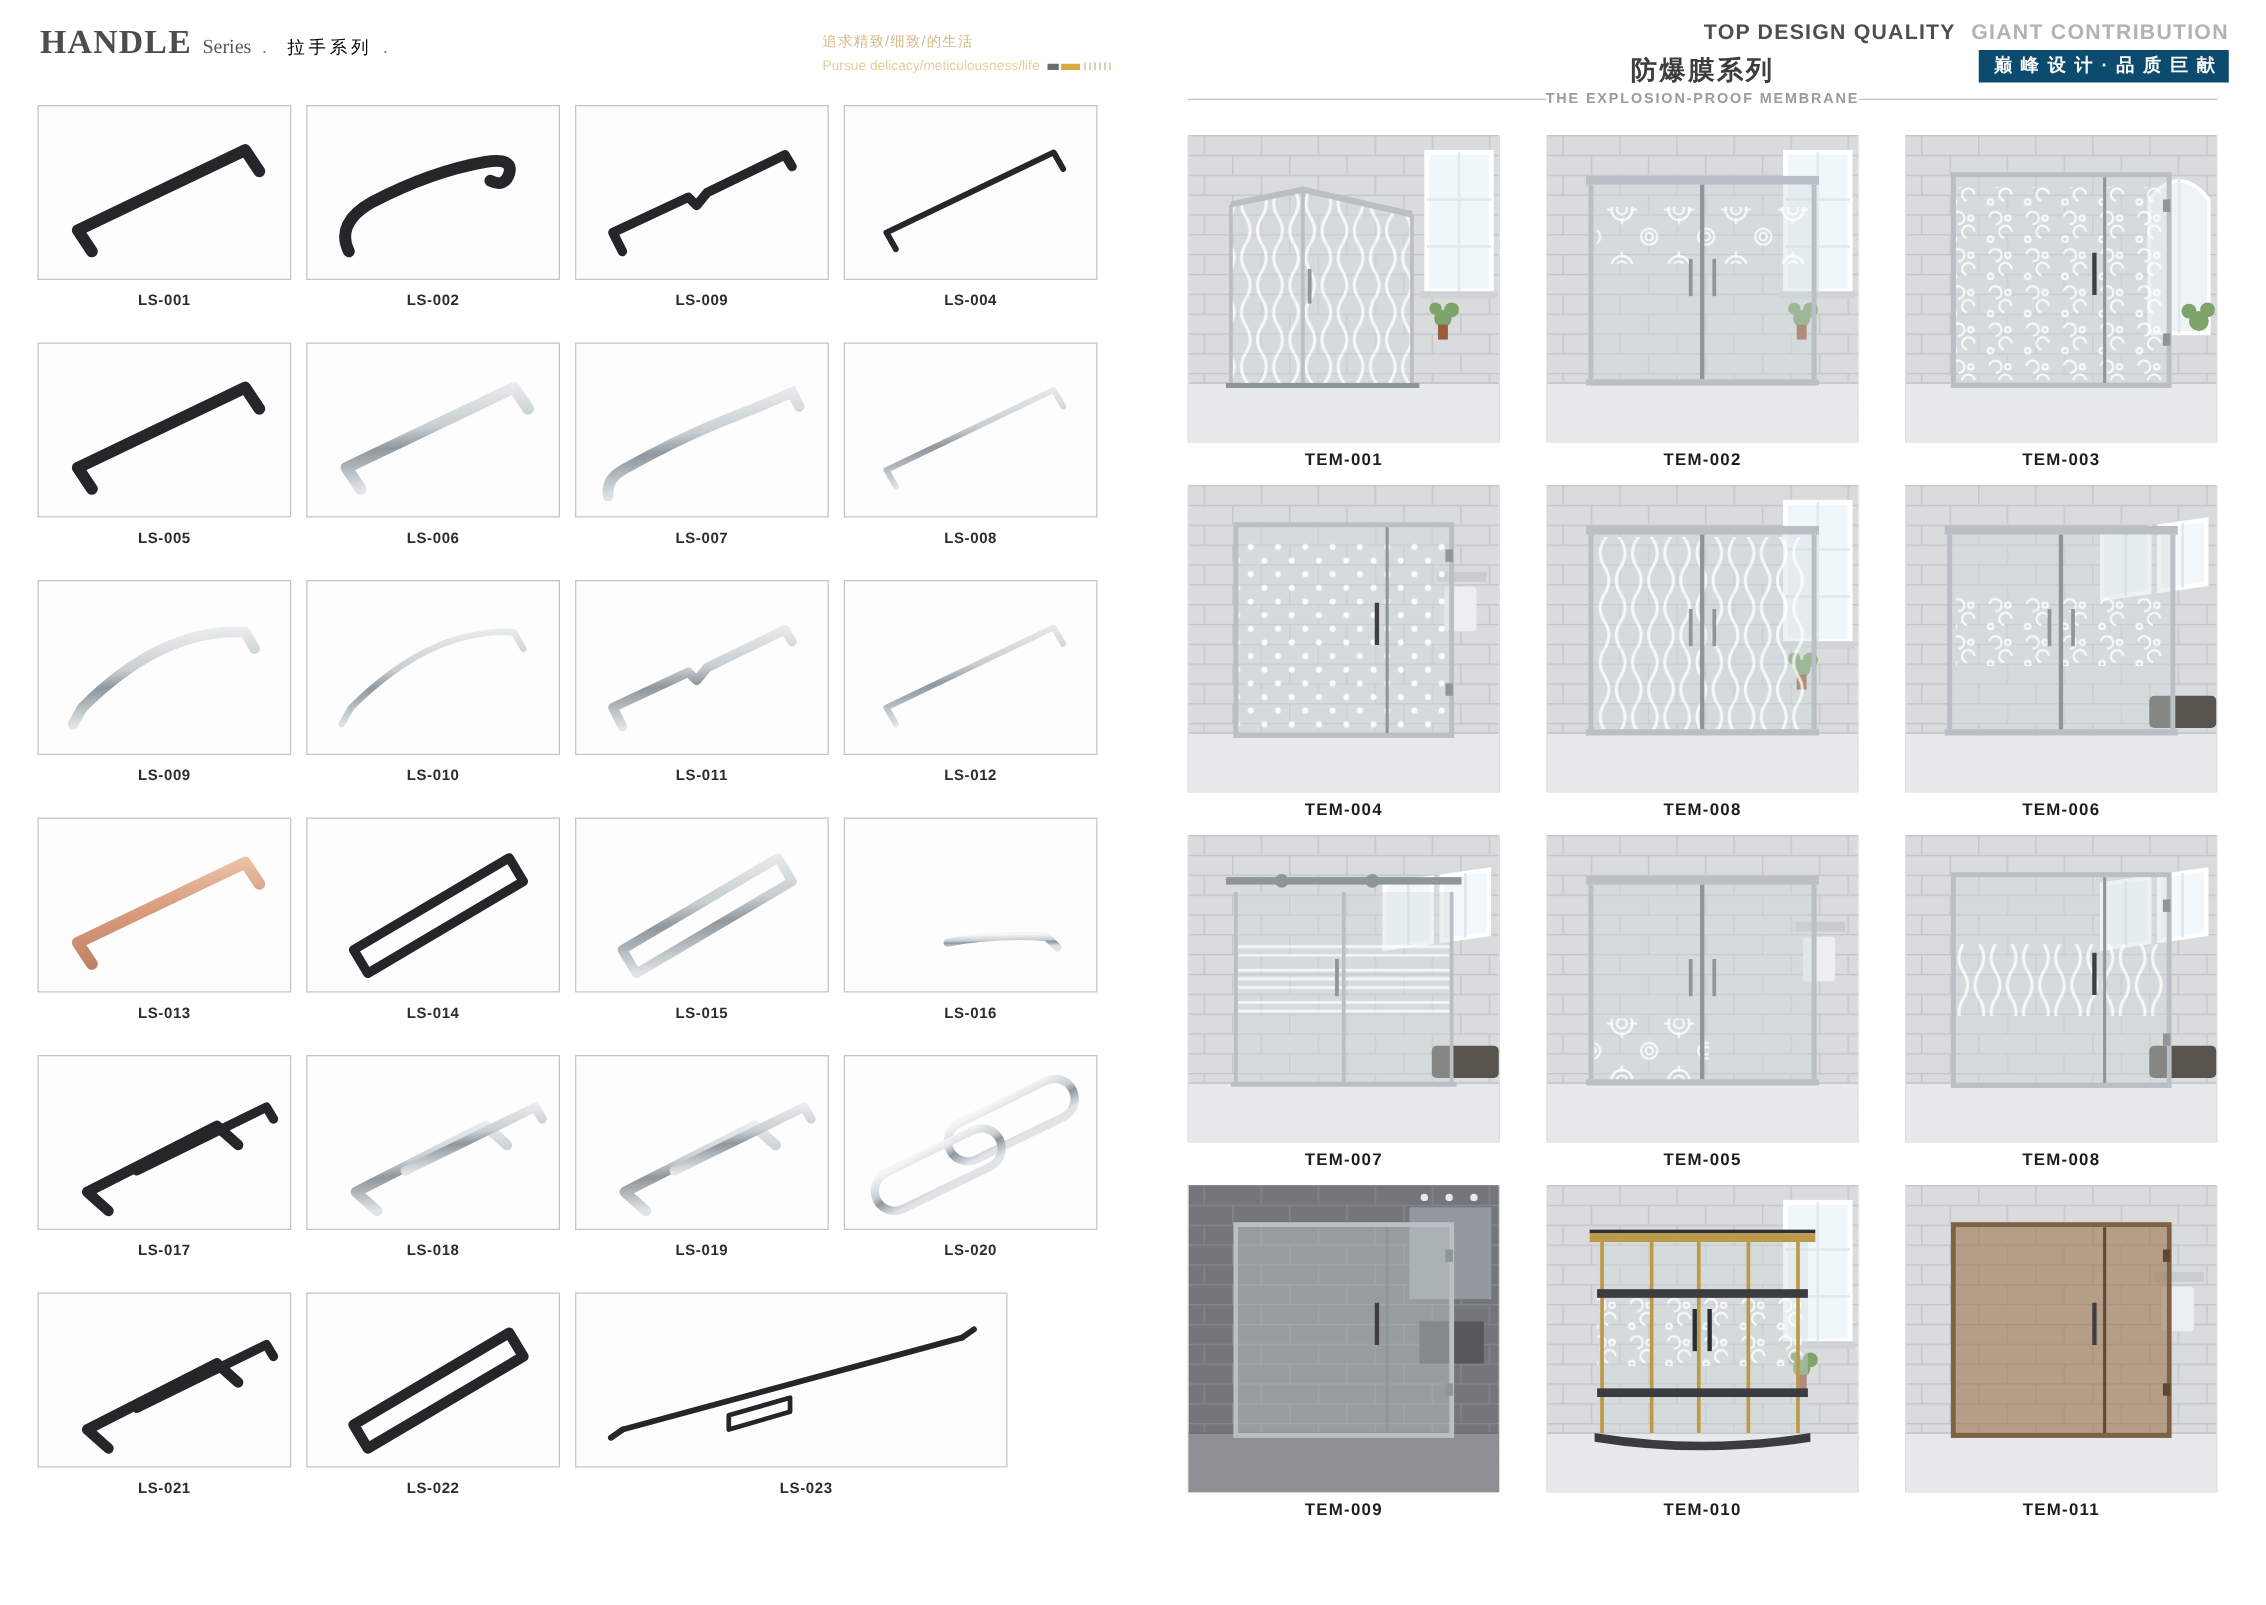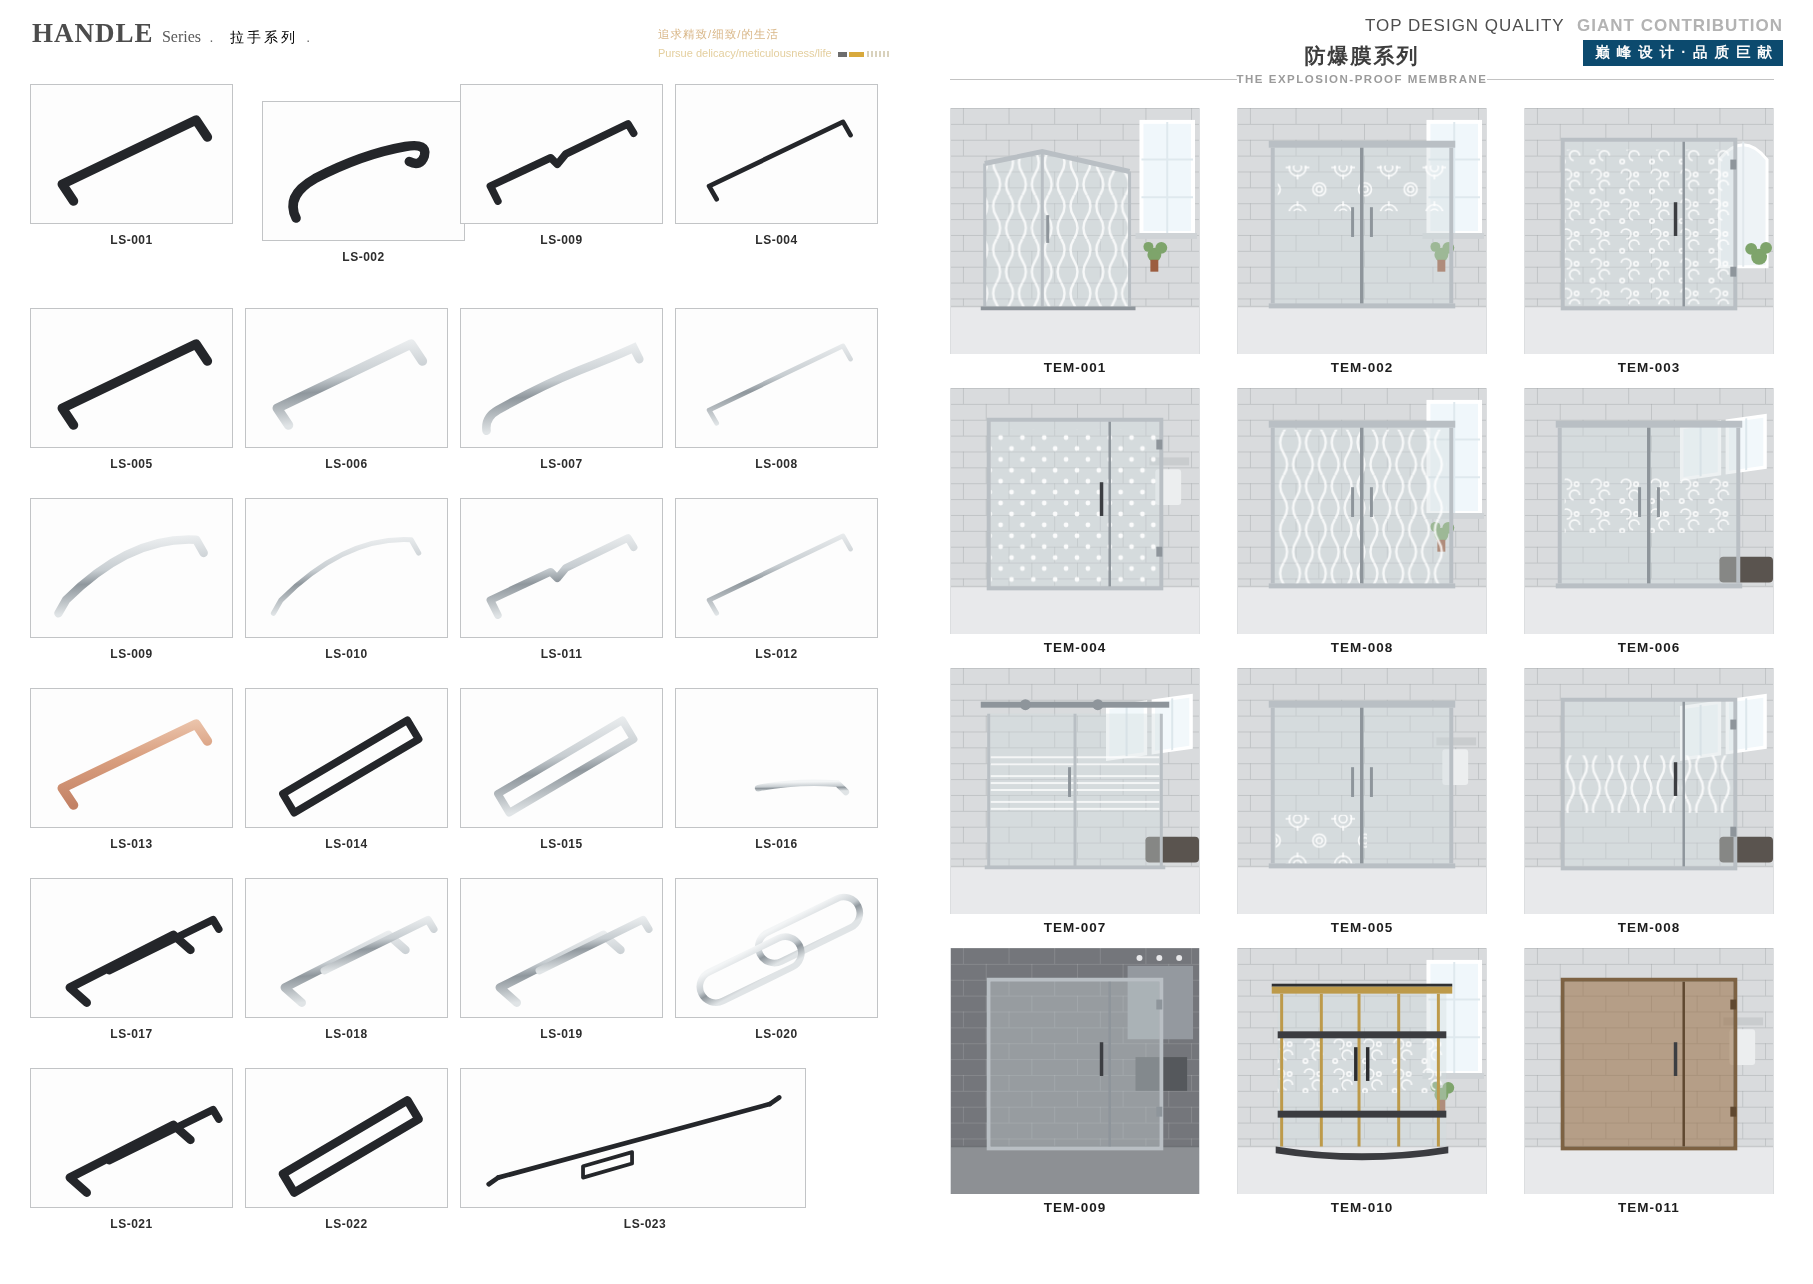--- a/index.html
+++ b/index.html
@@ -17,21 +17,21 @@
   .tagline{position:absolute;left:658px;top:27px;line-height:1.3;white-space:nowrap;}
   .tag-cn{font-size:11.5px;color:#d9b country;color:#d9b788;letter-spacing:1px;}
   .tag-en{font-size:11px;color:#e4cf9f;}
   .mark-dark{display:inline-block;width:9px;height:5px;background:#6d6d6d;margin-left:6px;}
   .mark-gold{display:inline-block;width:15px;height:5px;background:#d8a93c;margin-left:2px;}
   .mark-ticks{display:inline-block;width:22px;height:6px;margin-left:3px;
     background:repeating-linear-gradient(90deg,#d9d2bd 0 2px,#ffffff 2px 4px);}
 
   
   .tr-header{position:absolute;right:30px;top:16px;text-align:right;white-space:nowrap;}
-  .tr-bold{font-size:17px;font-weight:normal;color:#4e4e4e;letter-spacing:1px;}
+  .tr-bold{font-size:17px;font-weight:bold;color:#4e4e4e;letter-spacing:1px;}
   .tr-light{font-size:17px;font-weight:bold;color:#b3b3b3;letter-spacing:1px;margin-left:8px;}
   .tr-badge{display:inline-block;background:#0c4a6e;color:#fbfbfb;font-weight:bold;font-size:14.5px;
     letter-spacing:7px;padding:3px 4px 4px 12px;margin-top:4px;}
 
   
   .mem-title{position:absolute;left:950px;top:42px;width:824px;text-align:center;}
   .mem-cn{font-size:21px;font-weight:bold;color:#3d3d3d;letter-spacing:2px;}
   .mem-en-row{display:flex;align-items:center;margin-top:3px;}
   .mem-line{flex:1;height:1px;background:#c3c3c3;}
   .mem-en{font-size:11.5px;font-weight:bold;color:#9b9b9b;letter-spacing:1.5px;}
@@ -95,21 +95,21 @@
   <figure class="h-card" style="margin:0">
     <div class="h-img">
           <svg width="194" height="132" viewBox="0 0 204 140" xmlns="http://www.w3.org/2000/svg">
             <defs></defs>
             <path d="M40 120 L28 102 L170 34 L182 52" fill="none" stroke="#24262a" stroke-width="10" stroke-linejoin="round" stroke-linecap="round"></path>
           </svg>
         </div>
     <figcaption class="h-code">LS-001</figcaption>
   </figure>
 
-  <figure class="h-card" style="margin:17px">
+  <figure class="h-card" style="margin:0">
     <div class="h-img">
           <svg width="194" height="132" viewBox="0 0 204 140" xmlns="http://www.w3.org/2000/svg">
             <defs></defs>
             <path d="M30 120 Q18 96 50 78 Q100 52 146 44 Q170 40 166 54 Q162 66 150 60" fill="none" stroke="#24262a" stroke-width="10" stroke-linecap="round"></path>
           </svg>
         </div>
     <figcaption class="h-code">LS-002</figcaption>
   </figure>
 
   <figure class="h-card" style="margin:0">

